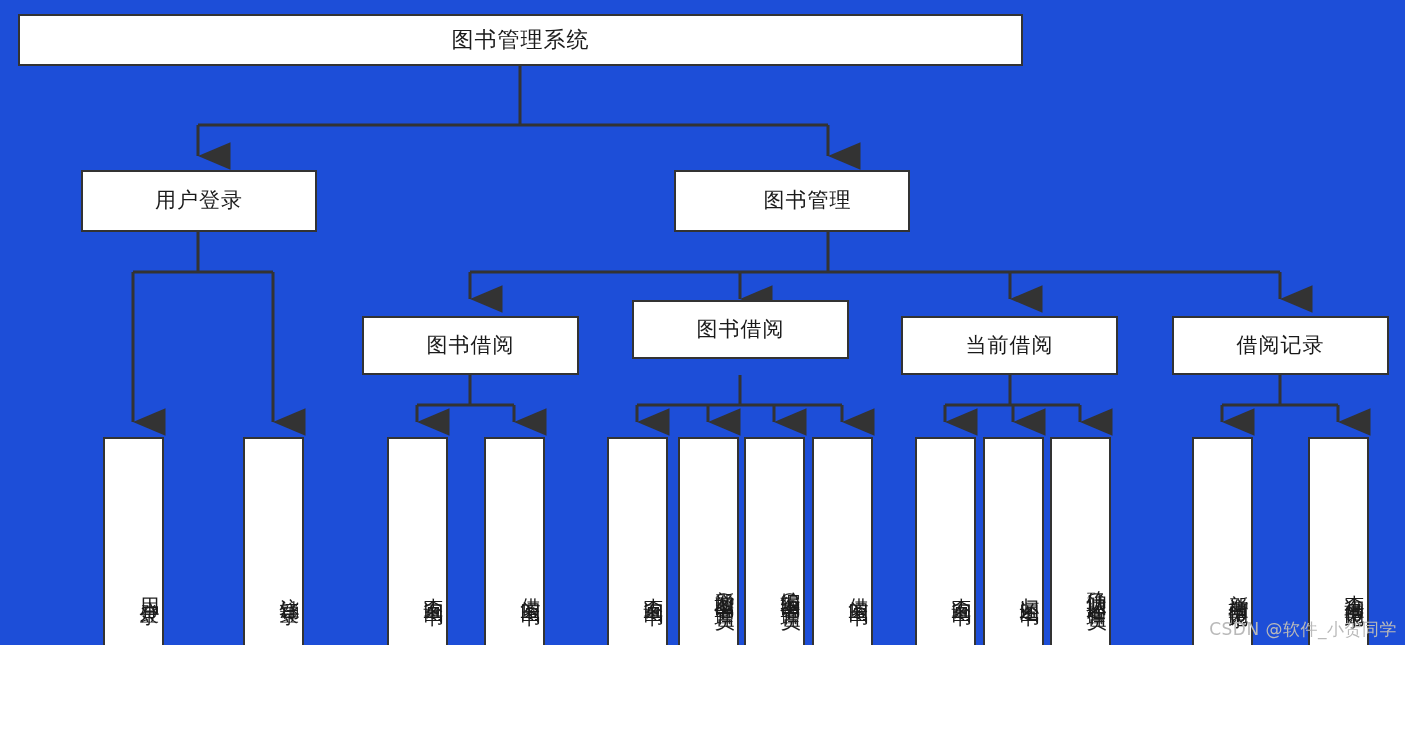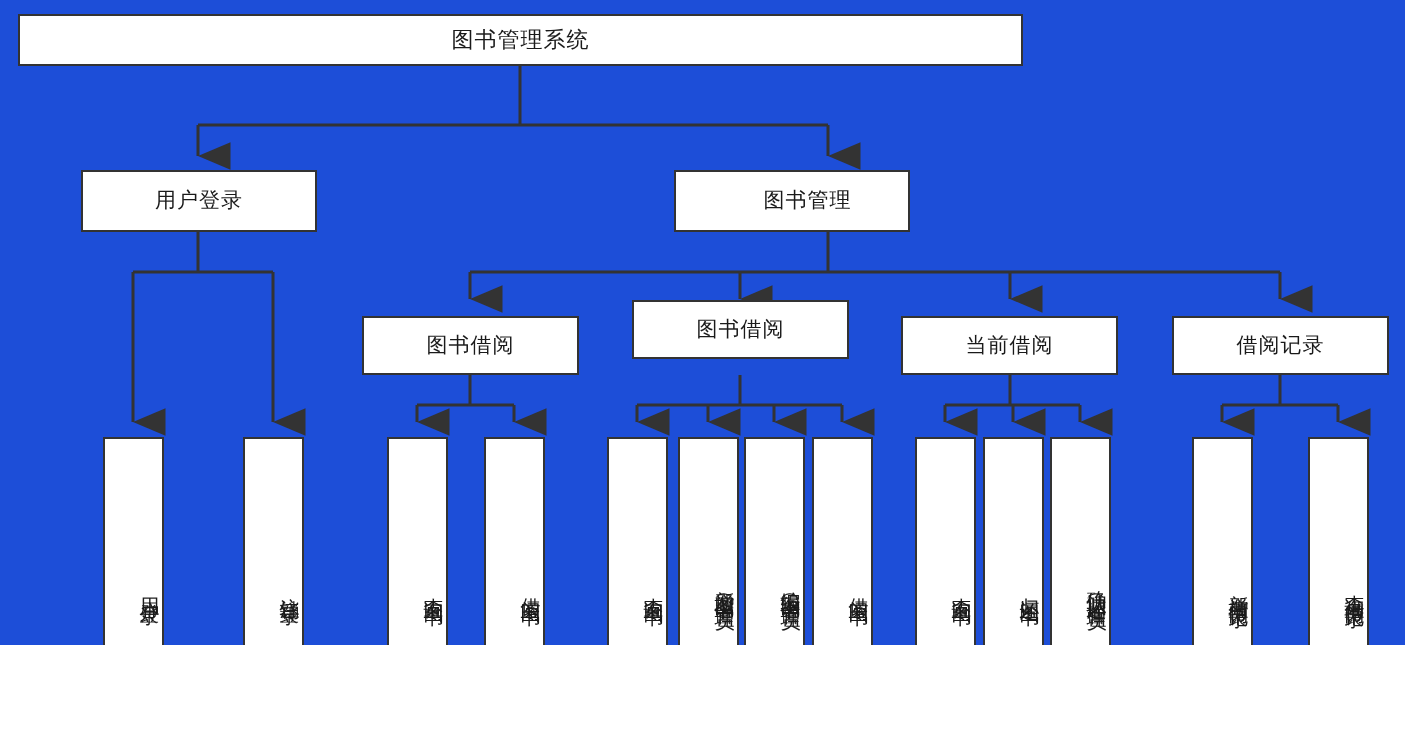--- a/index.html
+++ b/index.html
@@ -194,14 +194,15 @@
     <span class="vtext">确认归还（管理员）</span>
   </div>
 
   <div class="node vert" style="left:1192px; top:437px; width:61px; height:296px;">
     <span class="vtext">新增借阅记录</span>
   </div>
   <div class="node vert" style="left:1308px; top:437px; width:61px; height:296px;">
     <span class="vtext">查询借阅记录</span>
   </div>
 
+  <div id="watermark">CSDN @软件_小贺同学</div>
 
 </div>
 
 </body></html>

